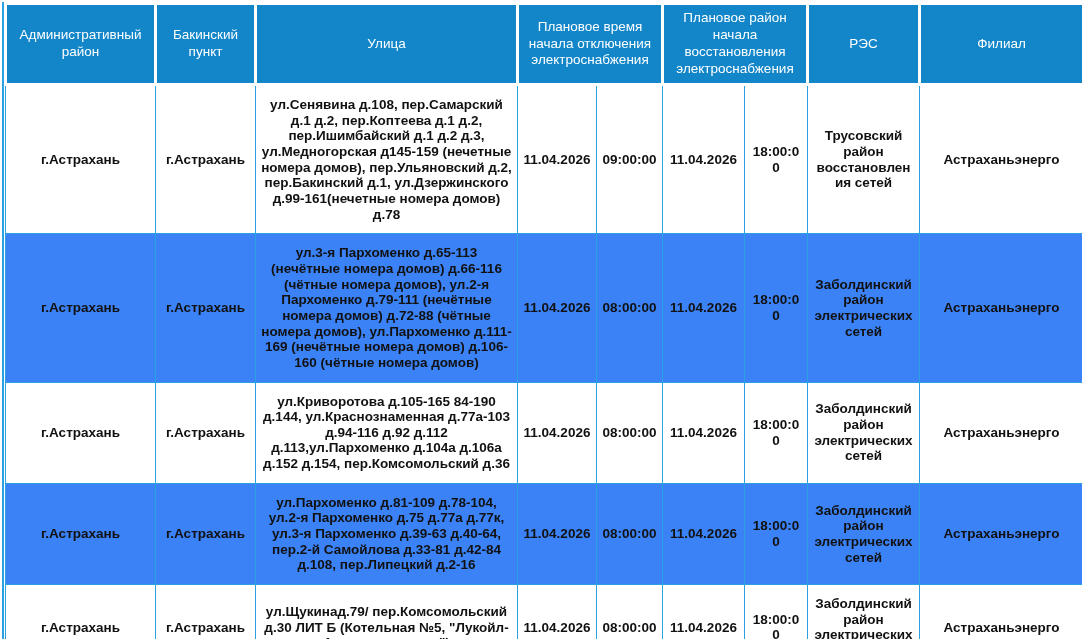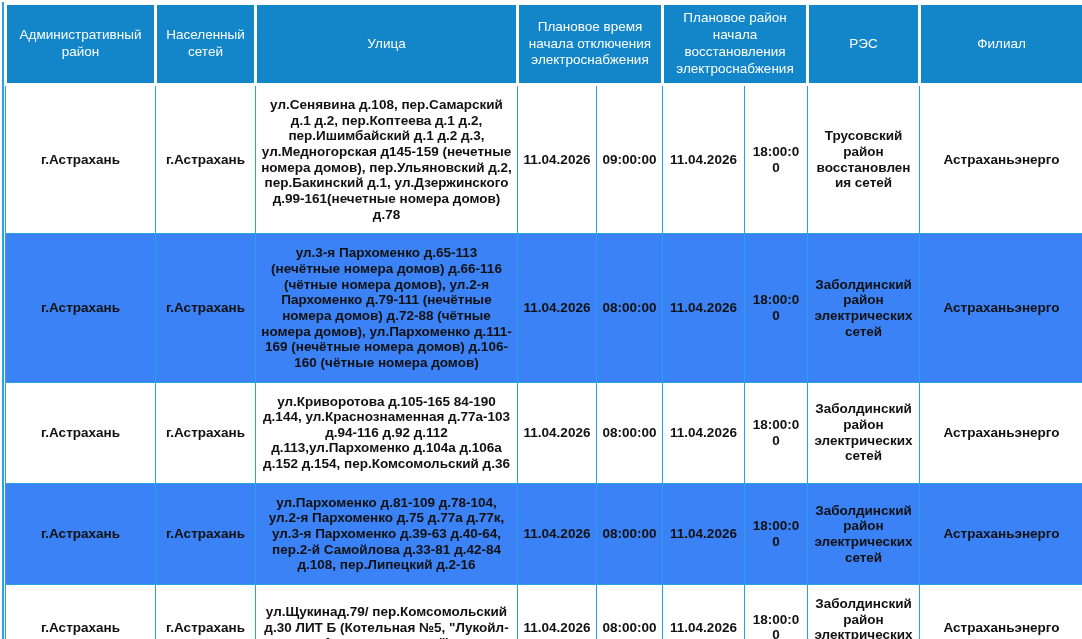--- a/index.html
+++ b/index.html
@@ -89,21 +89,21 @@
         <col style="width:79px">
         <col style="width:66px">
         <col style="width:82px">
         <col style="width:63px">
         <col style="width:112px">
         <col style="width:164px">
       </colgroup>
       <thead>
         <tr class="head-main">
           <th>Административный район</th>
-          <th>Населенный сетей</th>
+          <th>Бакинский пункт</th>
           <th>Улица</th>
           <th colspan="2">Плановое время начала отключения электроснабжения</th>
           <th colspan="2">Плановое район начала восстановления электроснабжения</th>
           <th>РЭС</th>
           <th>Филиал</th>
         </tr>
       </thead>
       <tbody>
         <tr class="r0">
           <td>г.Астрахань</td>

